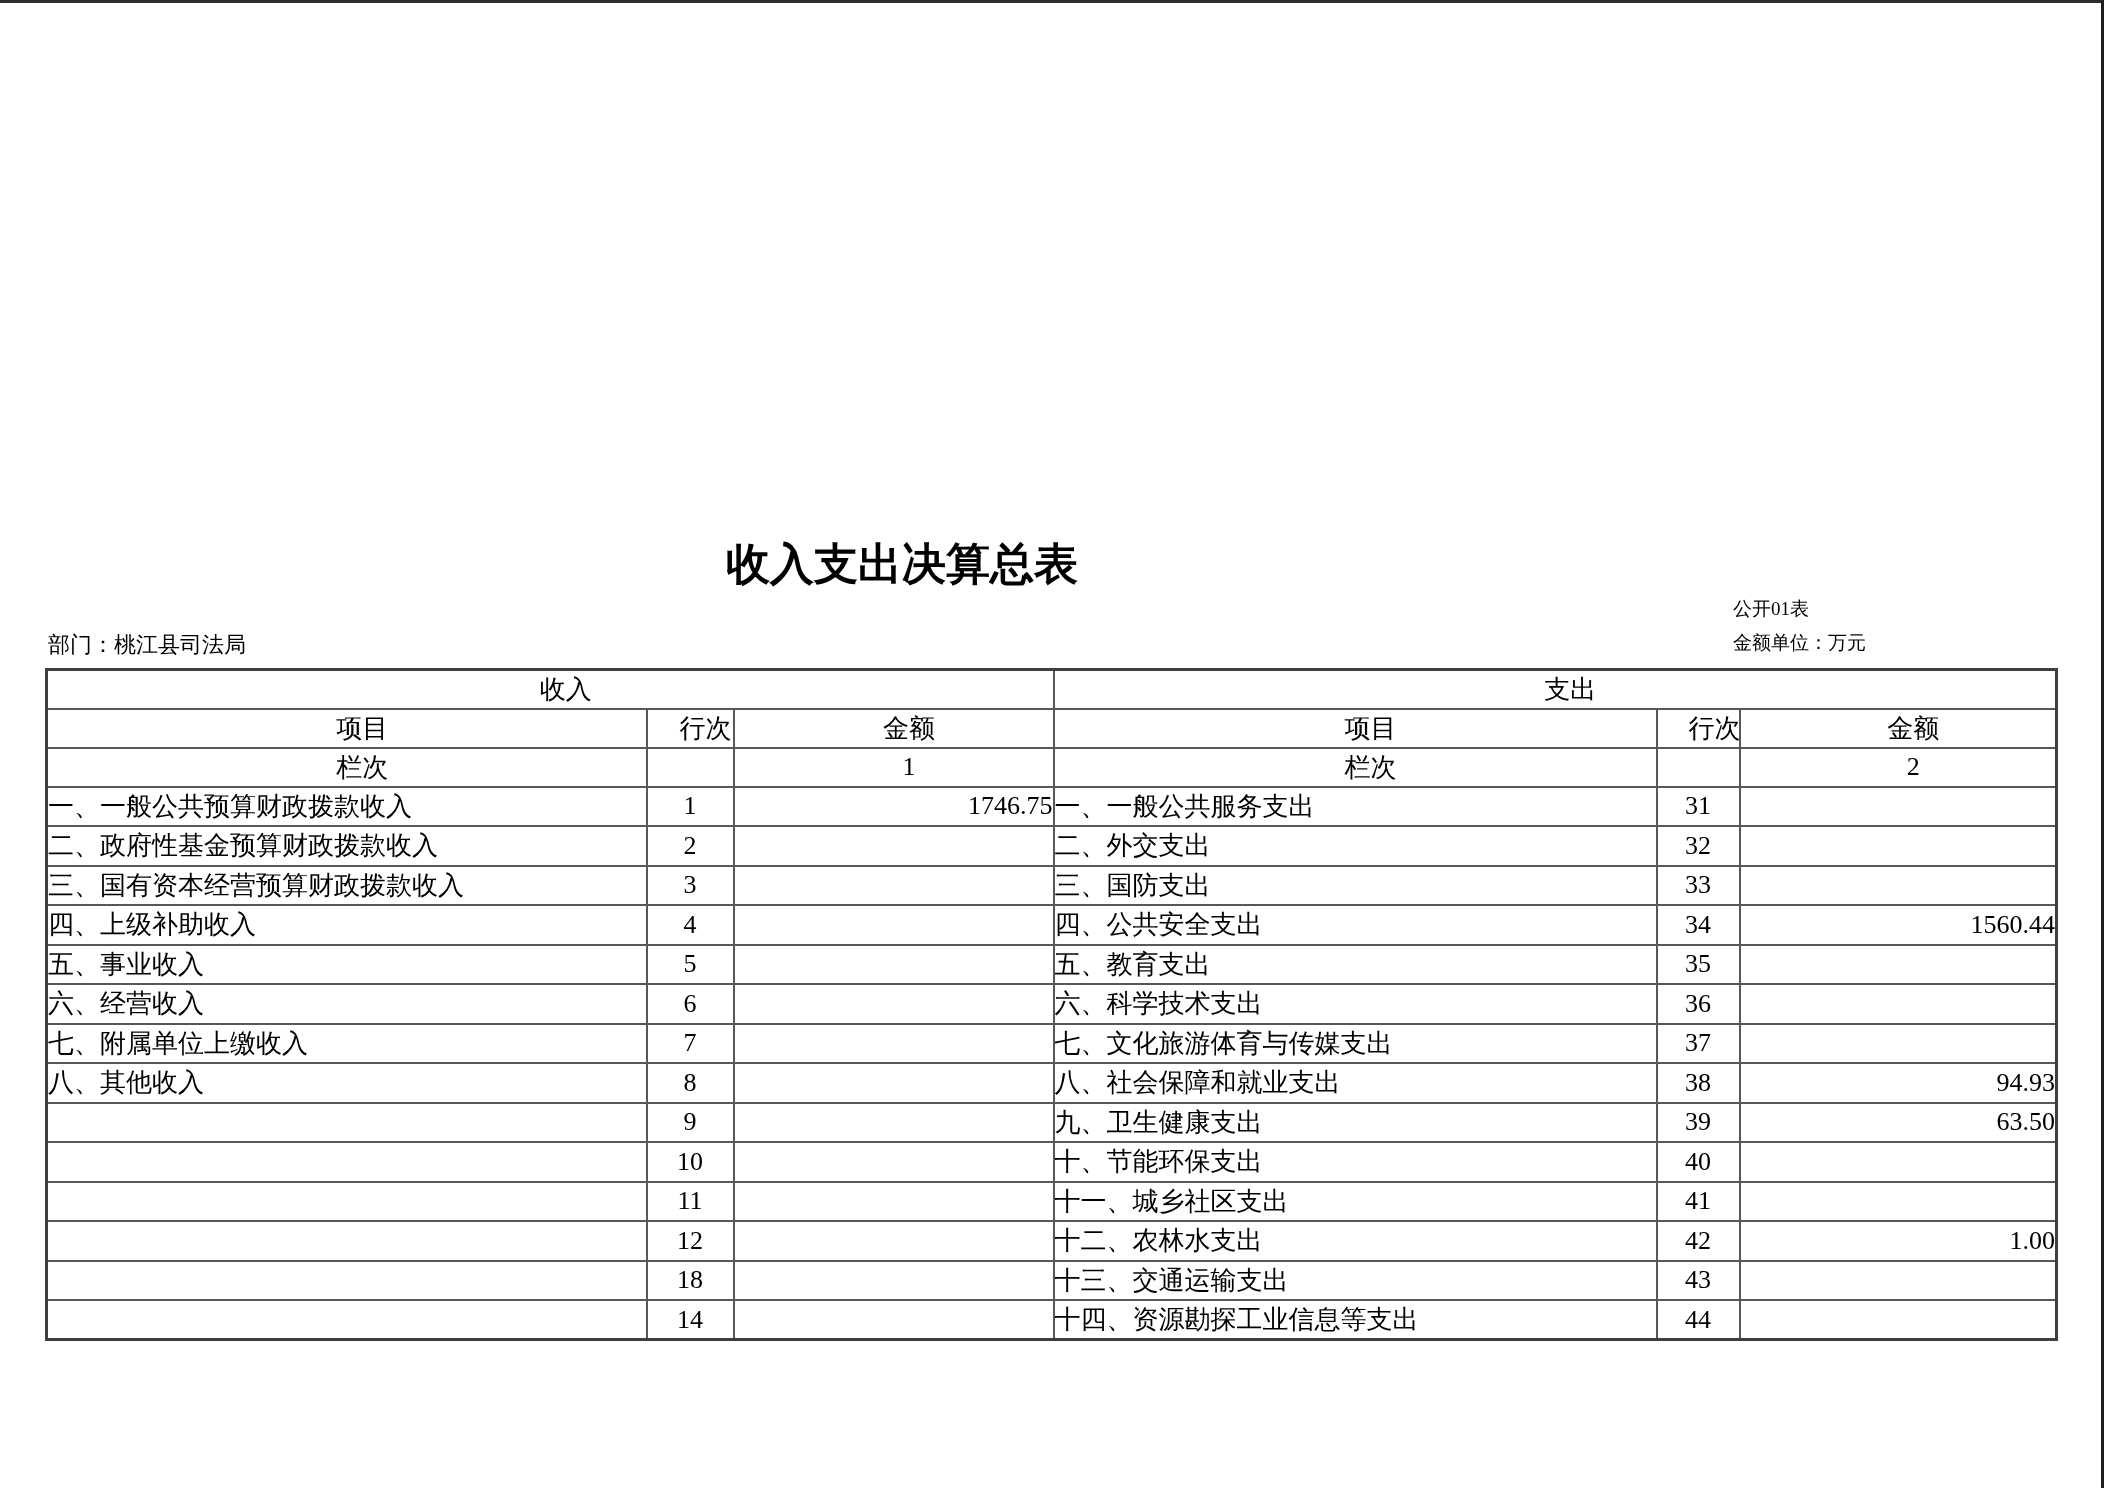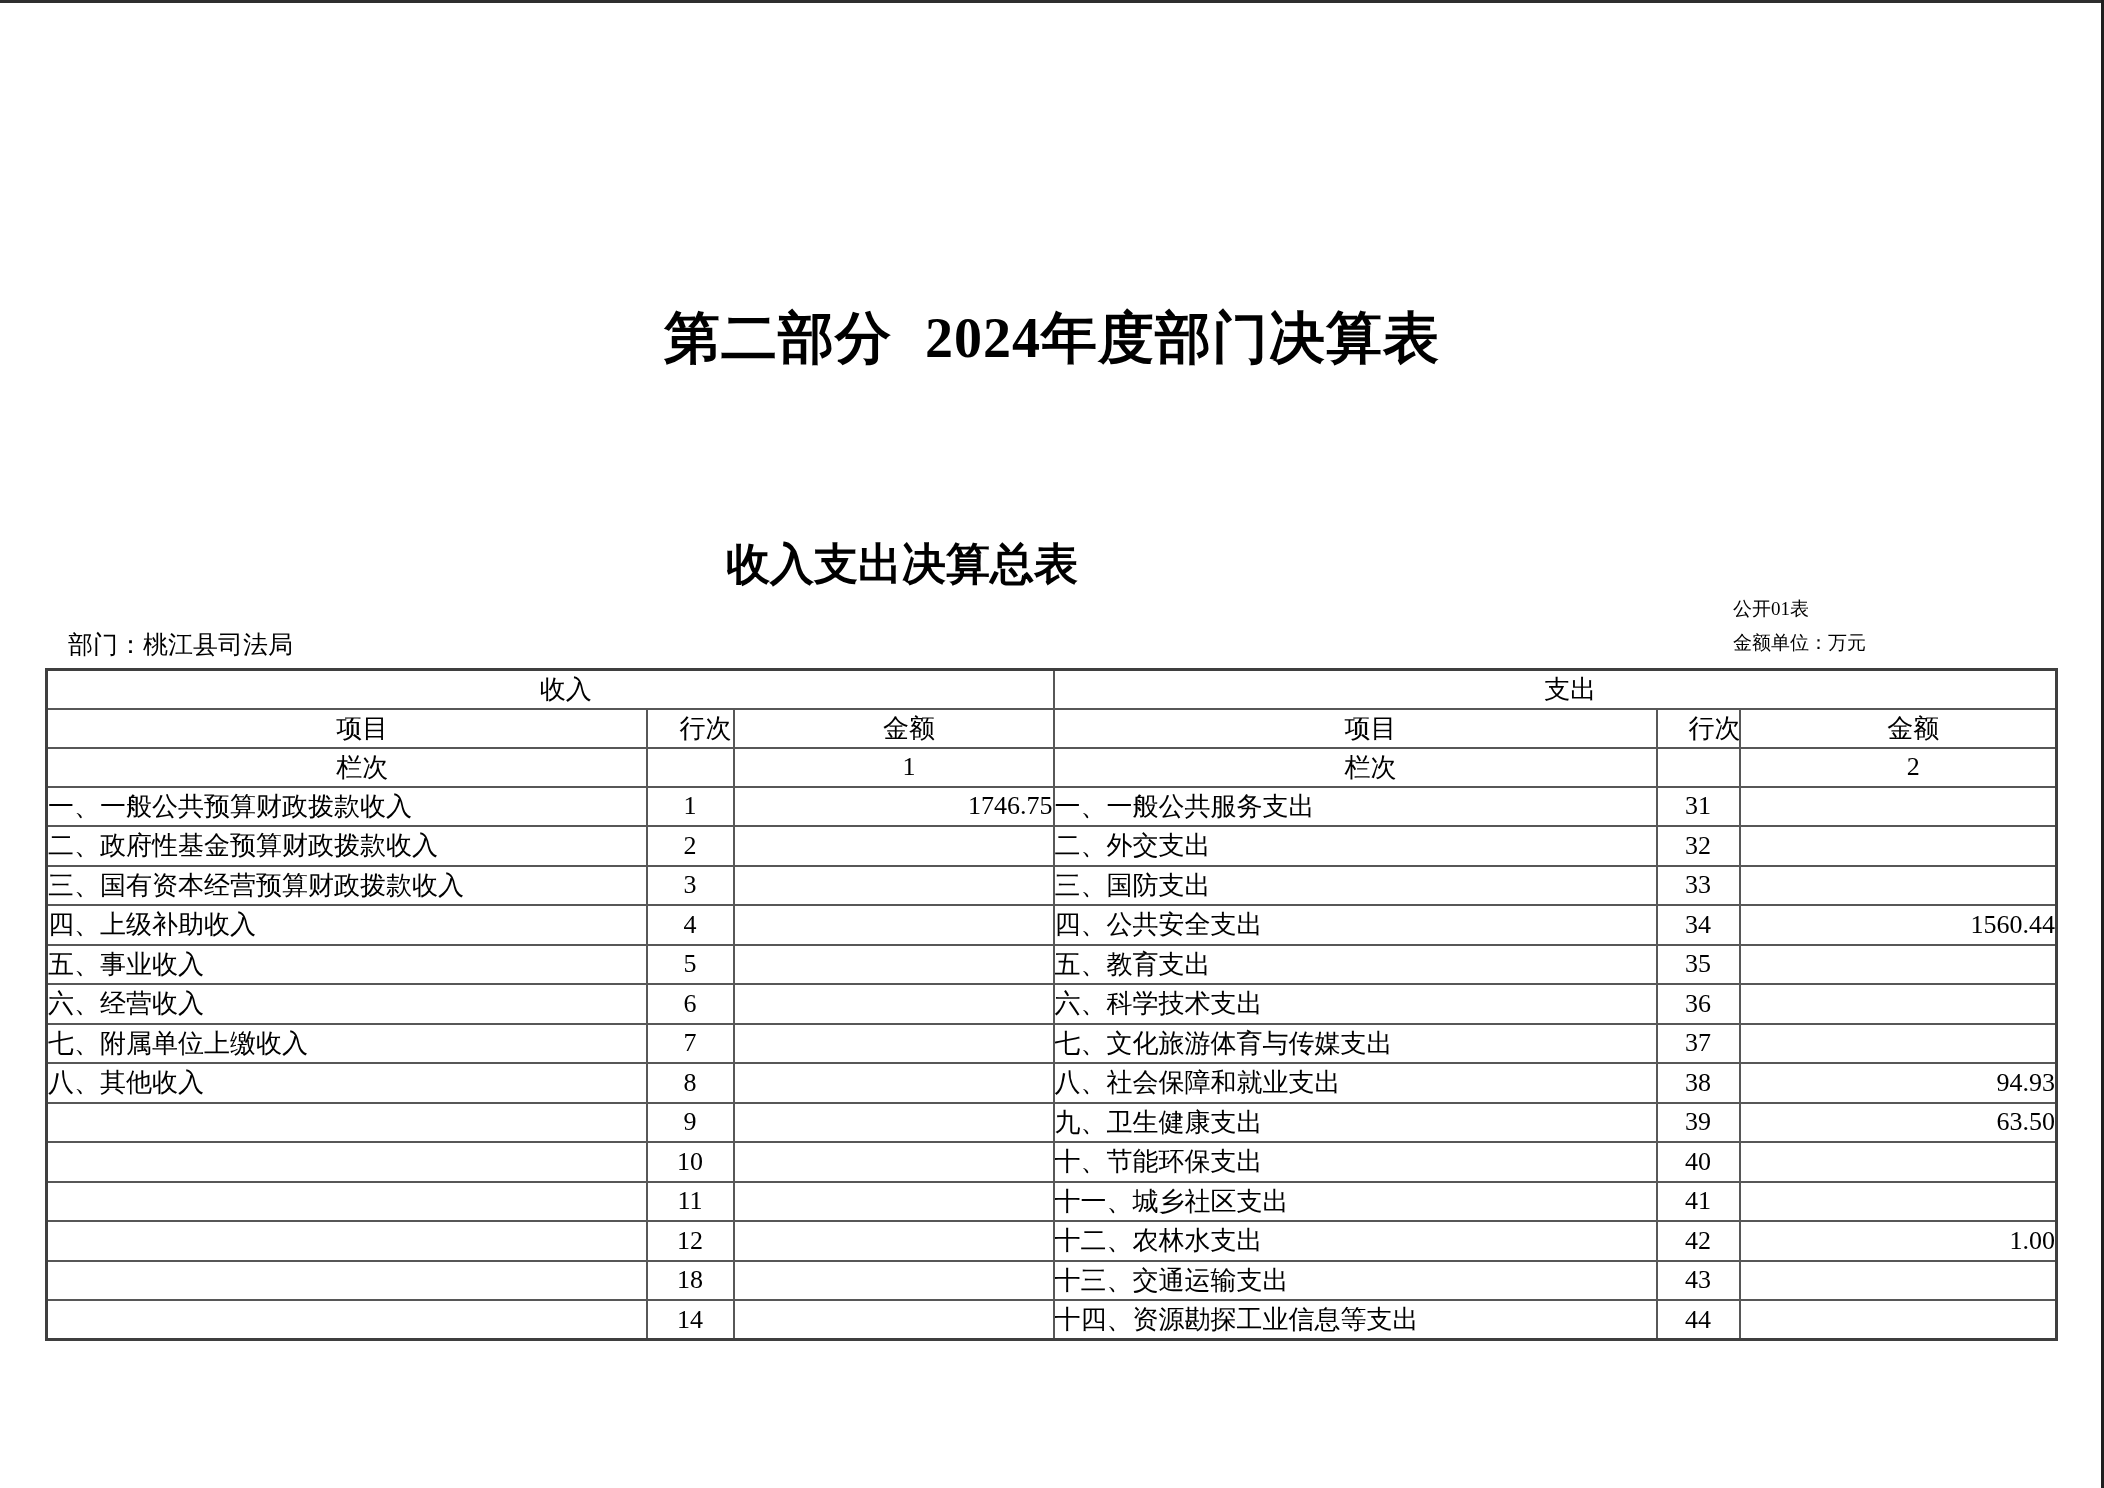--- a/index.html
+++ b/index.html
@@ -23,21 +23,21 @@
   .table-title {
     position: absolute; top: 540px; left: 0; width: 1804px;
     text-align: center; font-size: 44px; font-weight: bold; line-height: 50px;
   }
   .meta-right {
     position: absolute; left: 1733px; top: 592px;
     font-size: 19px; line-height: 34px; white-space: nowrap;
   }
   .meta-left {
     position: absolute; left: 48px; top: 629px;
-    font-size: 25px; line-height: 32px; white-space: nowrap; margin-left: 20px;
+    font-size: 22px; line-height: 32px; white-space: nowrap;
   }
 
   table.budget {
     position: absolute; left: 45px; top: 668px;
     width: 2010px; height: 670px;
     border-collapse: collapse; table-layout: fixed;
     border: 3px solid #3f3f3f;
   }
   table.budget th, table.budget td {
     border: 2px solid #575757;
@@ -52,21 +52,20 @@
   td.rowno  { text-align: center; }
   td.amount { text-align: right; padding-right: 4px; }
 </style>
 </head>
 <body>
 
 <div class="page">
   <div class="edge-top"></div>
   <div class="edge-right"></div>
 
-  <div class="doc-title">第二部分 2024年度部门决算表</div>
   <div class="table-title">收入支出决算总表</div>
 
   <div class="meta-right">
     <div>公开01表</div>
     <div>金额单位：万元</div>
   </div>
   <div class="meta-left">部门：桃江县司法局</div>
 
   <table class="budget">
     <colgroup>

